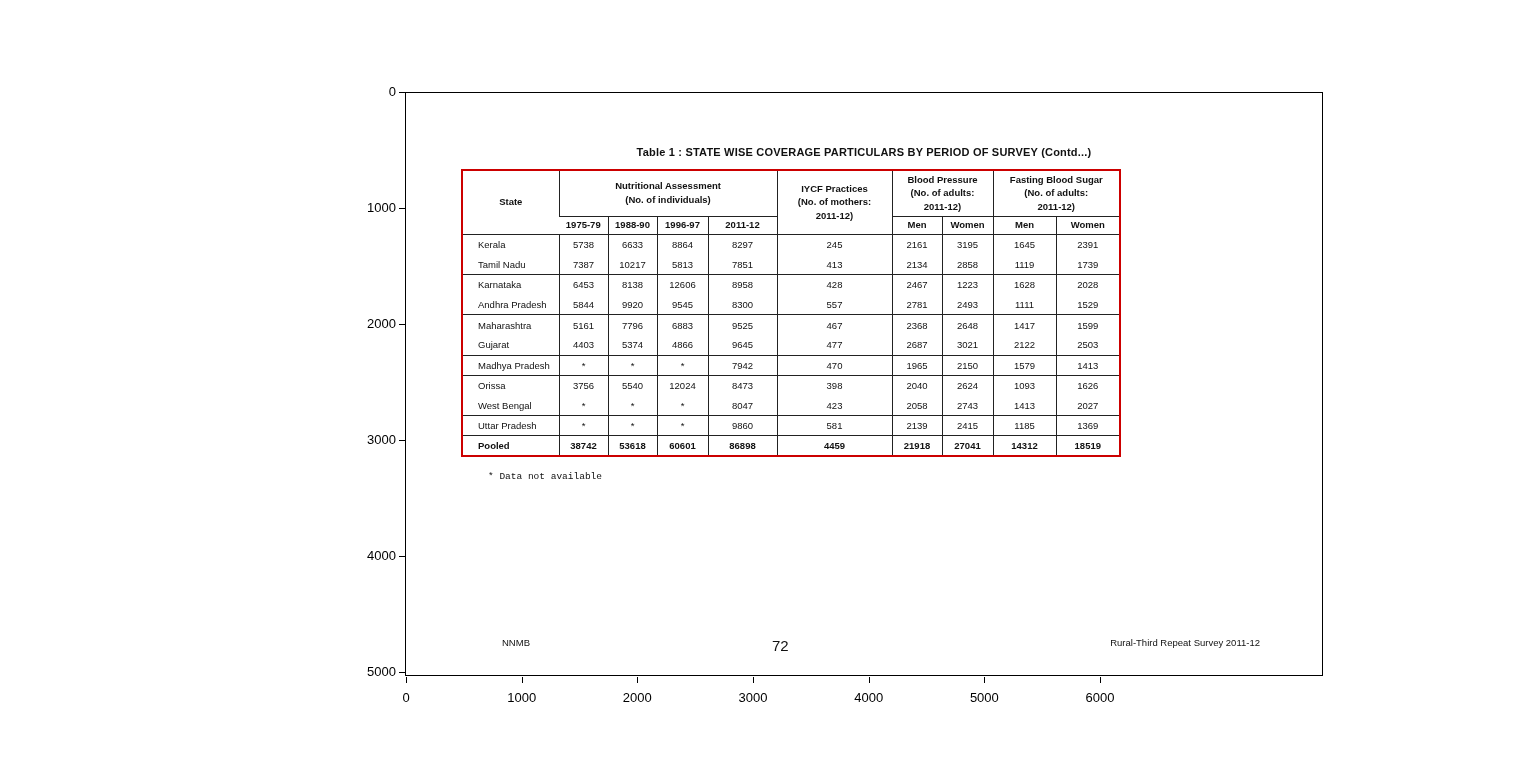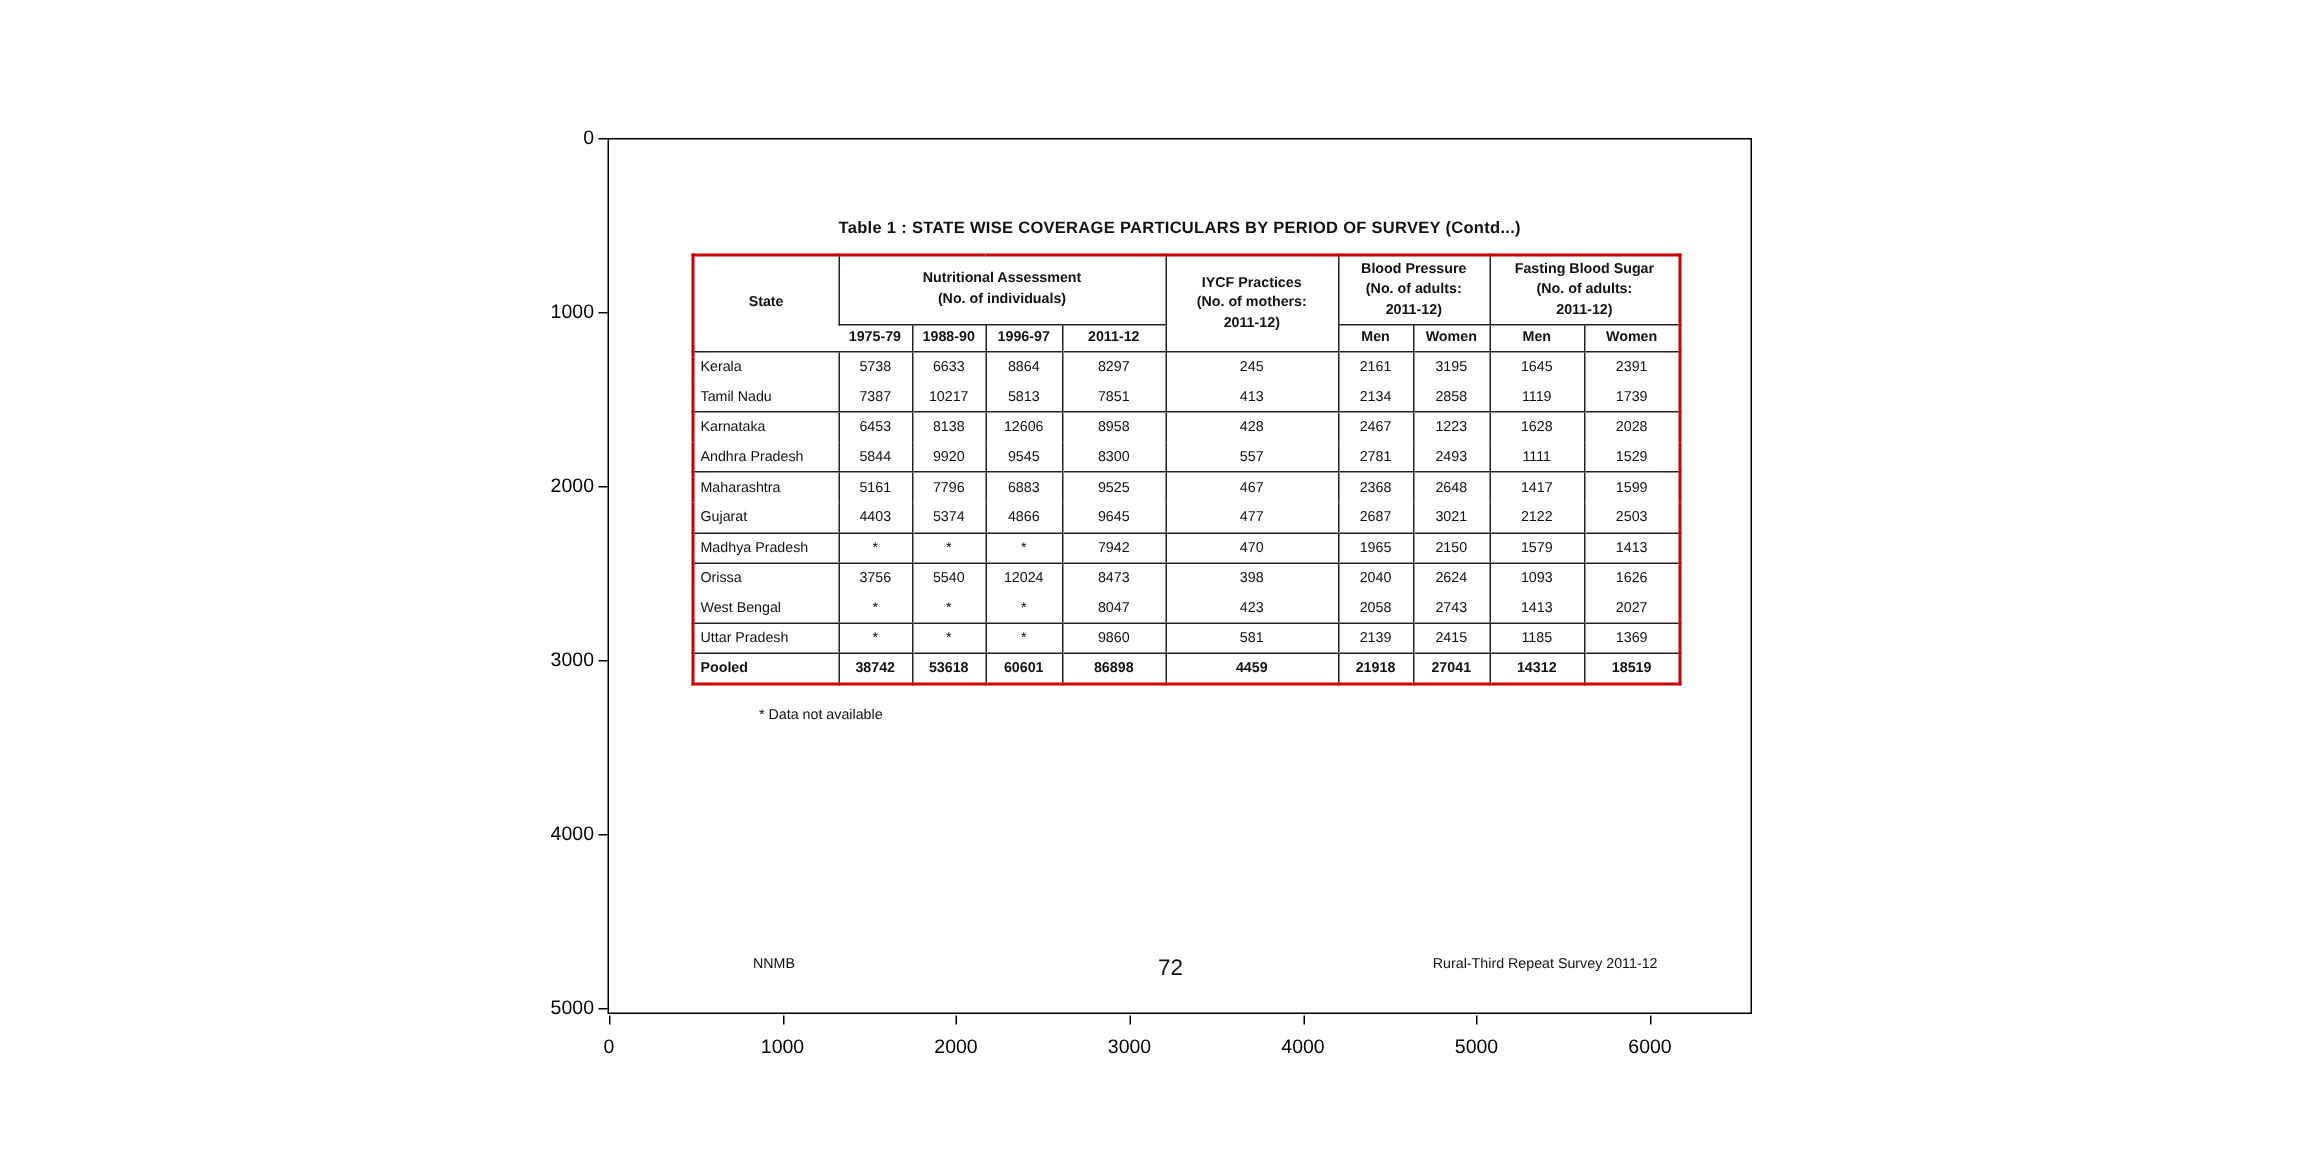--- a/index.html
+++ b/index.html
@@ -2,21 +2,21 @@
 <html><head>
 <meta charset="utf-8">
 <style>
   * { margin: 0; padding: 0; box-sizing: border-box; }
   html, body { width: 1536px; height: 767px; background: #ffffff; overflow: hidden; }
   body { font-family: "Liberation Sans", sans-serif; position: relative; }
 
   .canvas { position: absolute; left: 0; top: 0; width: 1536px; height: 767px; }
 
   .plot-area {
-    position: absolute; left: 405px; top: 92px; width: 763px; height: 584px;
+    position: absolute; left: 405px; top: 92px; width: 918px; height: 584px;
     border: 1px solid #000; background: #fff;
   }
 
   .tick-label { position: absolute; font-size: 13px; color: #000; line-height: 16px; }
   .ytick-label { left: 328px; width: 68px; text-align: right; }
   .xtick-label { top: 690px; width: 70px; text-align: center; }
   .ytick-mark { position: absolute; left: 399px; width: 6px; height: 1px; background: #000; }
   .xtick-mark { position: absolute; top: 677px; width: 1px; height: 6px; background: #000; }
 
   .doc-title {
@@ -36,25 +36,25 @@
   }
   .red-table tr > *:first-child { border-left: none; }
   .red-table thead th {
     border-bottom: 1px solid #222; font-weight: bold; text-align: center;
     vertical-align: middle; white-space: pre-line; line-height: 1.45;
   }
   .red-table thead tr.main-row { height: 46px; }
   .red-table thead tr.sub-row { height: 18px; }
   .red-table tbody tr { height: 20.2px; }
   .red-table tbody td { text-align: center; }
-  .red-table tbody td.state-cell { text-align: left; padding-left: 4px; }
+  .red-table tbody td.state-cell { text-align: left; padding-left: 15px; }
   .red-table tbody tr.group-end td { border-bottom: 1px solid #222; }
   .red-table tbody tr.bold-row td { font-weight: bold; }
 
-  .footnote { position: absolute; left: 100px; top: 378px; font-size: 9.5px; color: #111; }
+  .footnote { position: absolute; left: 82px; top: 378px; font-size: 9.5px; color: #111; font-family: Liberation Mono, monospace; }
 
   .pg-footer-left  { position: absolute; left: 72px;  top: 544px; font-size: 9.5px; color: #111; padding-left: 24px; }
   .pg-footer-page  { position: absolute; left: 366px; top: 544px; font-size: 15px; color: #111; }
   .pg-footer-right { position: absolute; right: 62px; top: 544px; font-size: 9.5px; color: #111; }
 </style>
 </head>
 <body>
 
 <div class="canvas">
 

